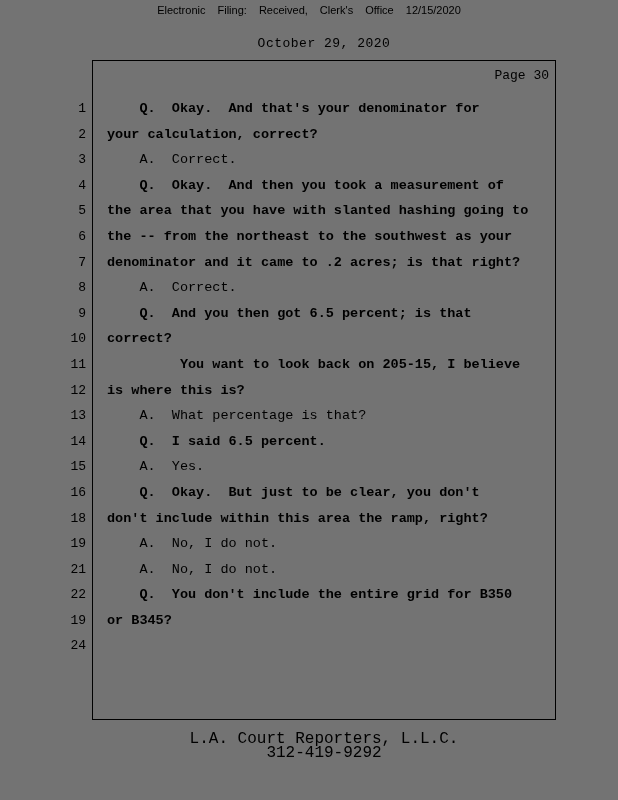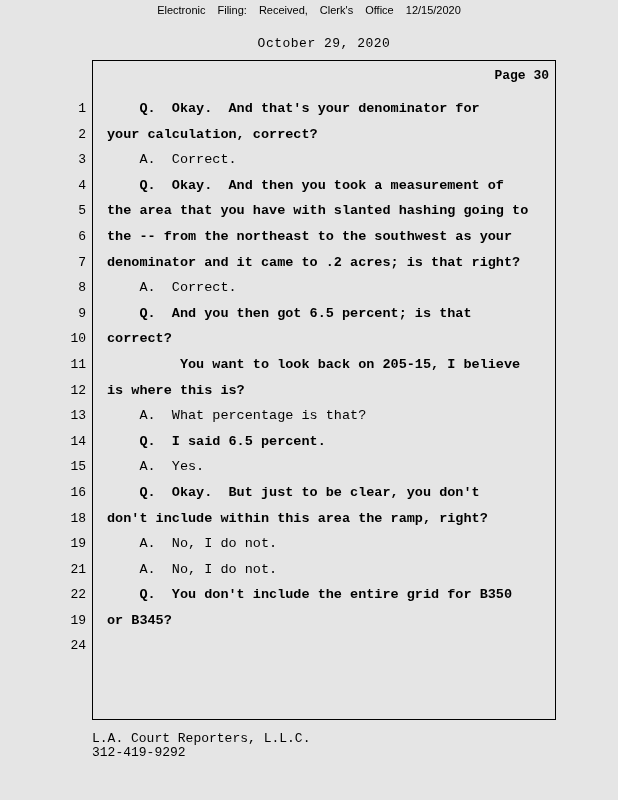--- a/index.html
+++ b/index.html
@@ -4,21 +4,21 @@
 <style>
   html, body {
     margin: 0;
     padding: 0;
     background: #ffffff;
   }
   .sheet {
     position: relative;
     width: 618px;
     height: 800px;
-    background: #e5e5e5;
+    background: #737373;
     font-family: "Liberation Mono", "DejaVu Sans Mono", monospace;
     color: #000000;
     overflow: hidden;
   }
   .efiling-stamp {
     position: absolute;
     top: 4px;
     left: 0;
     width: 618px;
     text-align: center;
@@ -56,21 +56,20 @@
   }
   .page-label {
     position: absolute;
     top: 8px;
     left: 92px;
     width: 464px;
     box-sizing: border-box;
     text-align: right;
     padding-right: 7px;
     font-size: 13px;
-    font-weight: bold;
   }
   .rows {
     position: absolute;
     top: 36px;
     left: 0;
     width: 618px;
   }
   .row {
     display: flex;
     height: 25.6px;
@@ -88,21 +87,22 @@
     white-space: pre;
   }
   .txt.bold {
     font-weight: 700;
   }
   .footer {
     position: absolute;
     top: 732px;
     left: 92px;
     width: 464px;
-    font-size: 13px;
+    text-align: center;
+    font-size: 16px;
     line-height: 14px;
   }
 </style>
 </head>
 <body>
 
 <div class="sheet">
 
   <div class="efiling-stamp">Electronic Filing: Received, Clerk's Office 12/15/2020</div>
 

